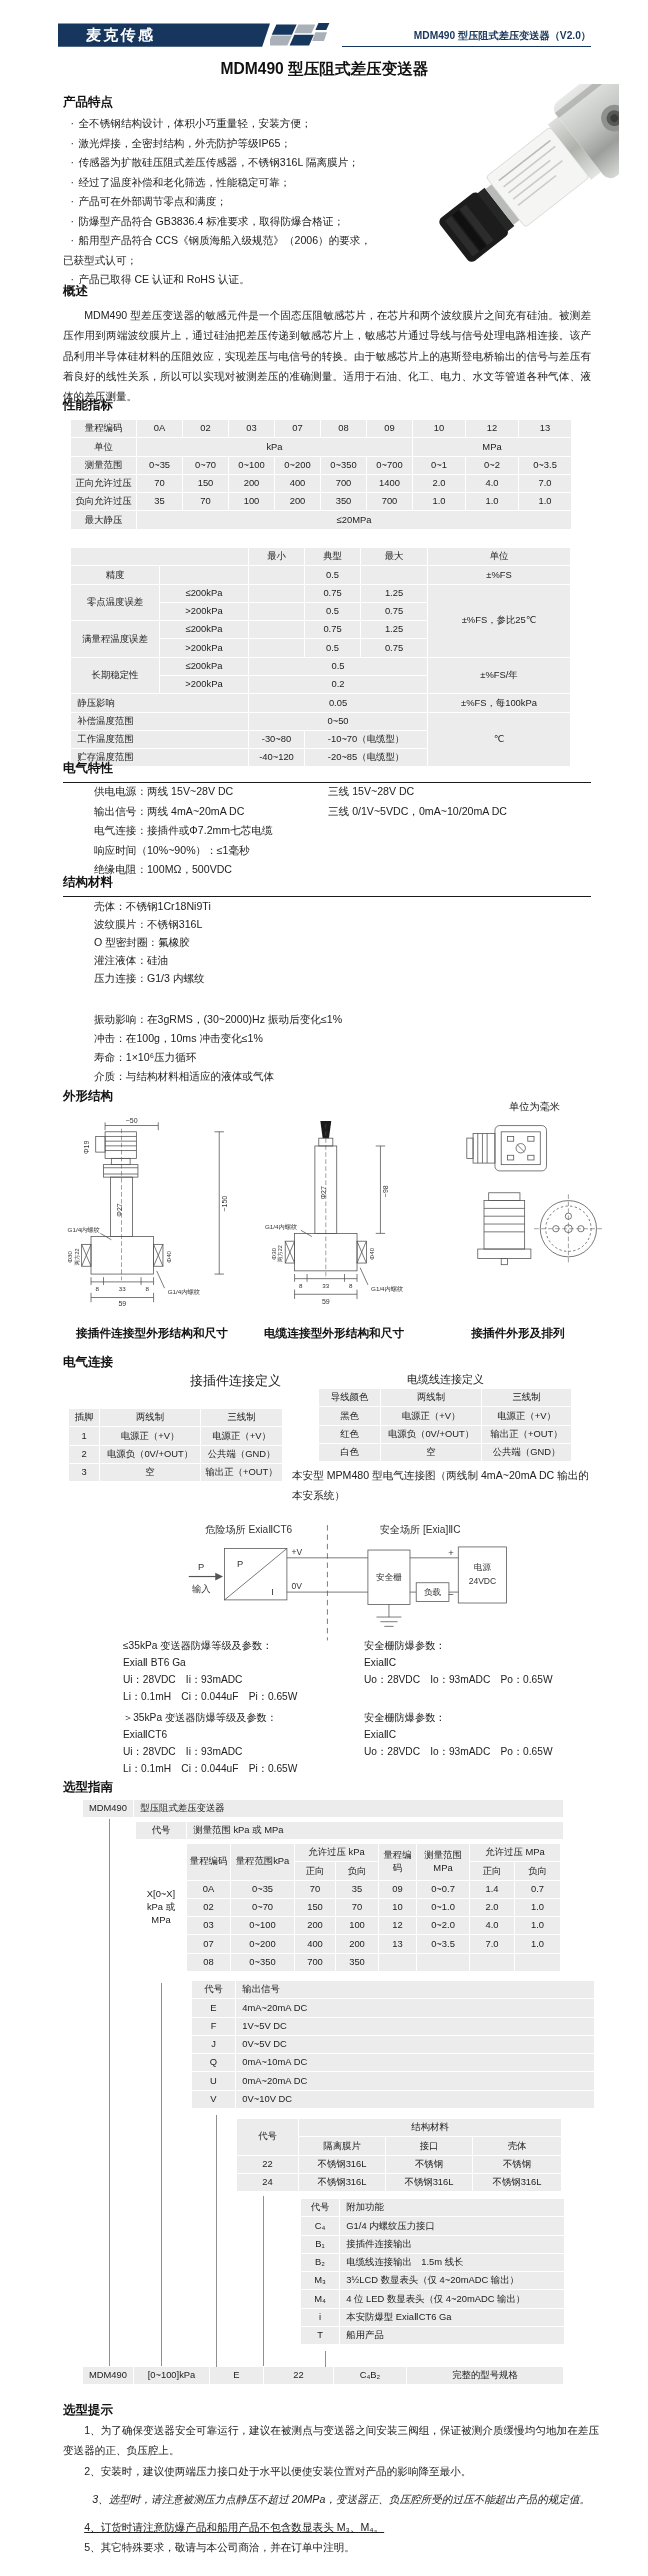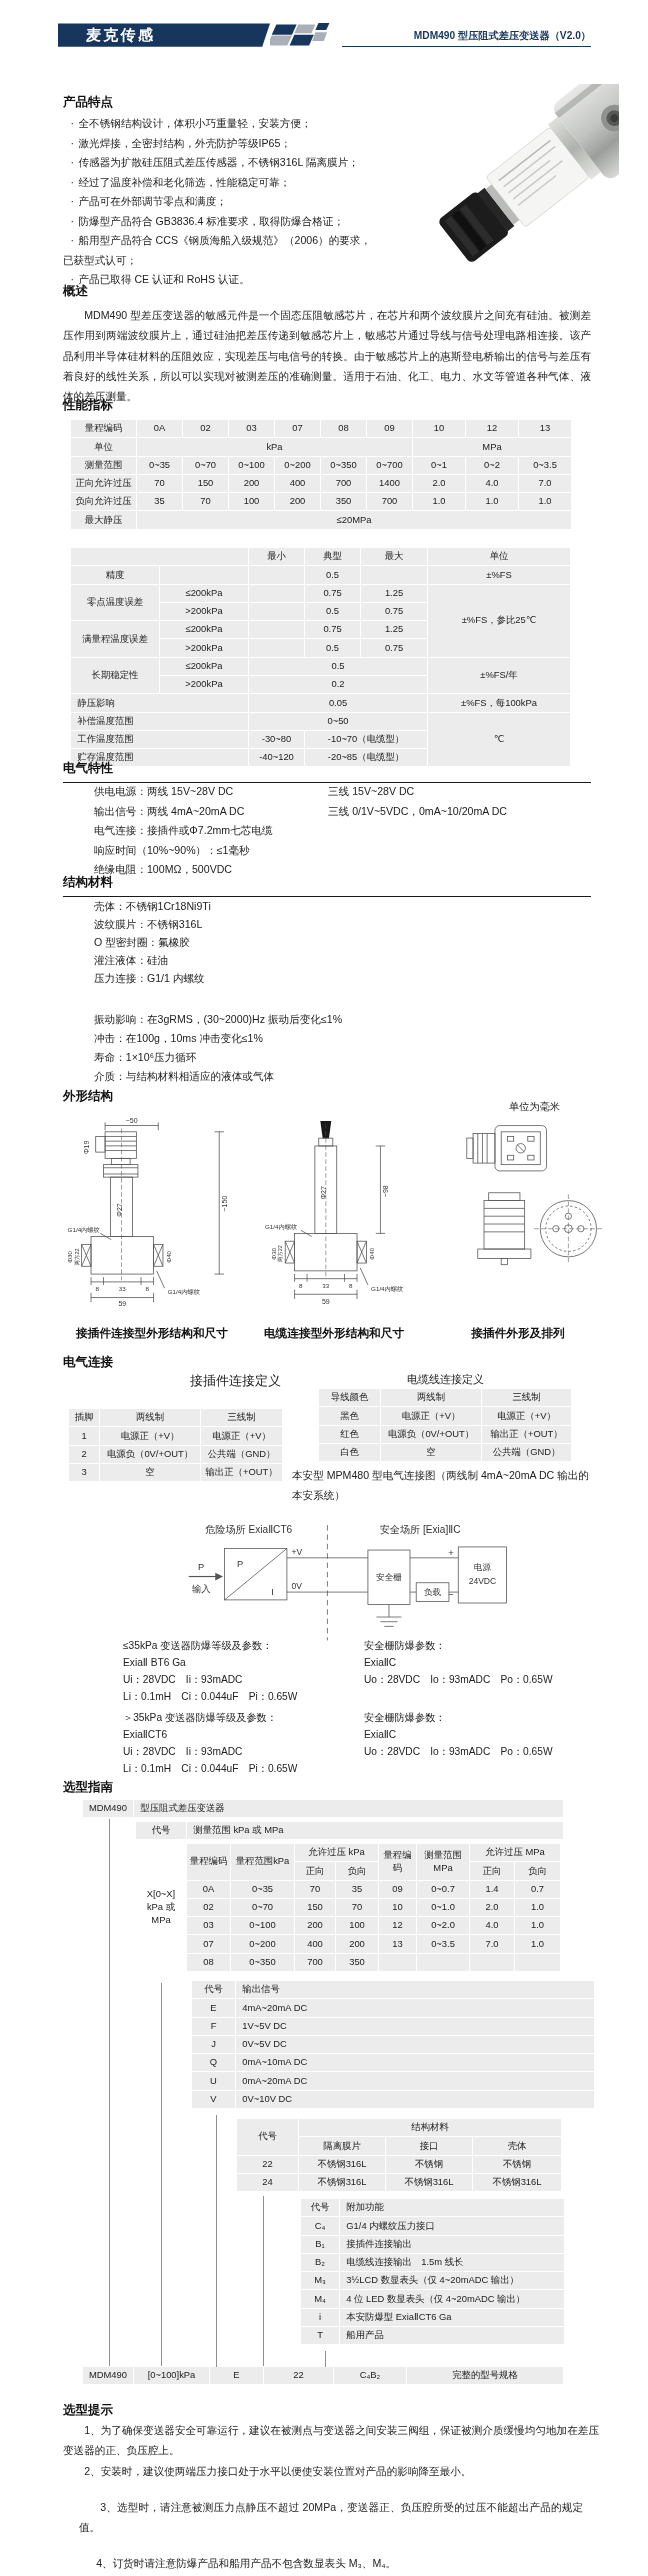--- a/index.html
+++ b/index.html
@@ -41,20 +41,21 @@
       <polygon points="8,2 34,2 28,15 2,15" fill="#17365d"></polygon>
       <polygon points="2,16 28,16 22,29 -4,29" fill="#a9b0b7"></polygon>
       <polygon points="36,2 58,2 53,13 31,13" fill="#a9b0b7"></polygon>
       <polygon points="31,15 56,15 50,29 25,29" fill="#17365d"></polygon>
       <polygon points="62,0 76,0 72,9 58,9" fill="#17365d"></polygon>
       <polygon points="58,12 73,12 69,23 54,23" fill="#a9b0b7"></polygon>
     </svg>
     <div class="hdr-right">MDM490 型压阻式差压变送器（V2.0）</div>
   </div>
 
+  <div class="abs ptitle" style="top:59px;left:0;width:649px;">MDM490 型压阻式差压变送器</div>
 
   <div class="abs h" style="top:94px;left:63px;">产品特点</div>
   <div class="abs" style="top:114px;left:66px;width:369px;">
     <div class="blt-line">
         <span class="blt">·</span>
         <span>全不锈钢结构设计，体积小巧重量轻，安装方便；</span>
       </div>
     <div class="blt-line">
         <span class="blt">·</span>
         <span>激光焊接，全密封结构，外壳防护等级IP65；</span>
@@ -301,21 +302,21 @@
     <span>绝缘电阻：100MΩ，500VDC</span>
       <span></span>
   </div>
 
   <div class="abs h hrule" style="top:874px;left:63px;width:528px;padding-bottom:4.7px;">结构材料</div>
   <div class="abs" style="top:897px;left:94px;font-size:10.6px;line-height:18px;">
     <div>壳体：不锈钢1Cr18Ni9Ti</div>
     <div>波纹膜片：不锈钢316L</div>
     <div>O 型密封圈：氟橡胶</div>
     <div>灌注液体：硅油</div>
-    <div>压力连接：G1/1 内螺纹</div>
+    <div>压力连接：G1/3 内螺纹</div>
   </div>
 
   <div class="abs" style="top:1010px;left:94px;font-size:10.6px;line-height:19px;">
     <div>振动影响：在3gRMS，(30~2000)Hz 振动后变化≤1%</div>
     <div>冲击：在100g，10ms 冲击变化≤1%</div>
     <div>寿命：1×10⁶压力循环</div>
     <div>介质：与结构材料相适应的液体或气体</div>
   </div>
 
   <div class="abs h" style="top:1088px;left:63px;">外形结构</div>
@@ -834,19 +835,19 @@
         <td>完整的型号规格</td>
       </tr>
     </tbody>
       </table>
   </div>
 
   <div class="abs h" style="top:2402px;left:63px;">选型提示</div>
   <div class="abs txt" style="top:2420px;left:63px;width:536px;text-align:justify;">
     <p style="margin:0;text-indent:2em;">1、为了确保变送器安全可靠运行，建议在被测点与变送器之间安装三阀组，保证被测介质缓慢均匀地加在差压变送器的正、负压腔上。</p>
     <p style="margin:0;text-indent:2em;">2、安装时，建议使两端压力接口处于水平以便使安装位置对产品的影响降至最小。</p>
-    <p style="margin:16px;text-indent:2em;">3、选型时，请注意被测压力点静压不超过 20MPa，变送器正、负压腔所受的过压不能超出产品的规定值。</p>
-    <p style="margin:12px;text-indent:2em;">4、订货时请注意防爆产品和船用产品不包含数显表头 M₃、M₄。</p>
+    <p style="margin:8px;text-indent:2em;font-style:italic;">3、选型时，请注意被测压力点静压不超过 20MPa，变送器正、负压腔所受的过压不能超出产品的规定值。</p>
+    <p style="margin:0;text-indent:2em;text-decoration:underline;">4、订货时请注意防爆产品和船用产品不包含数显表头 M₃、M₄。</p>
     <p style="margin:0;text-indent:2em;">5、其它特殊要求，敬请与本公司商洽，并在订单中注明。</p>
   </div>
 
 </div>
 
 
 </body></html>

